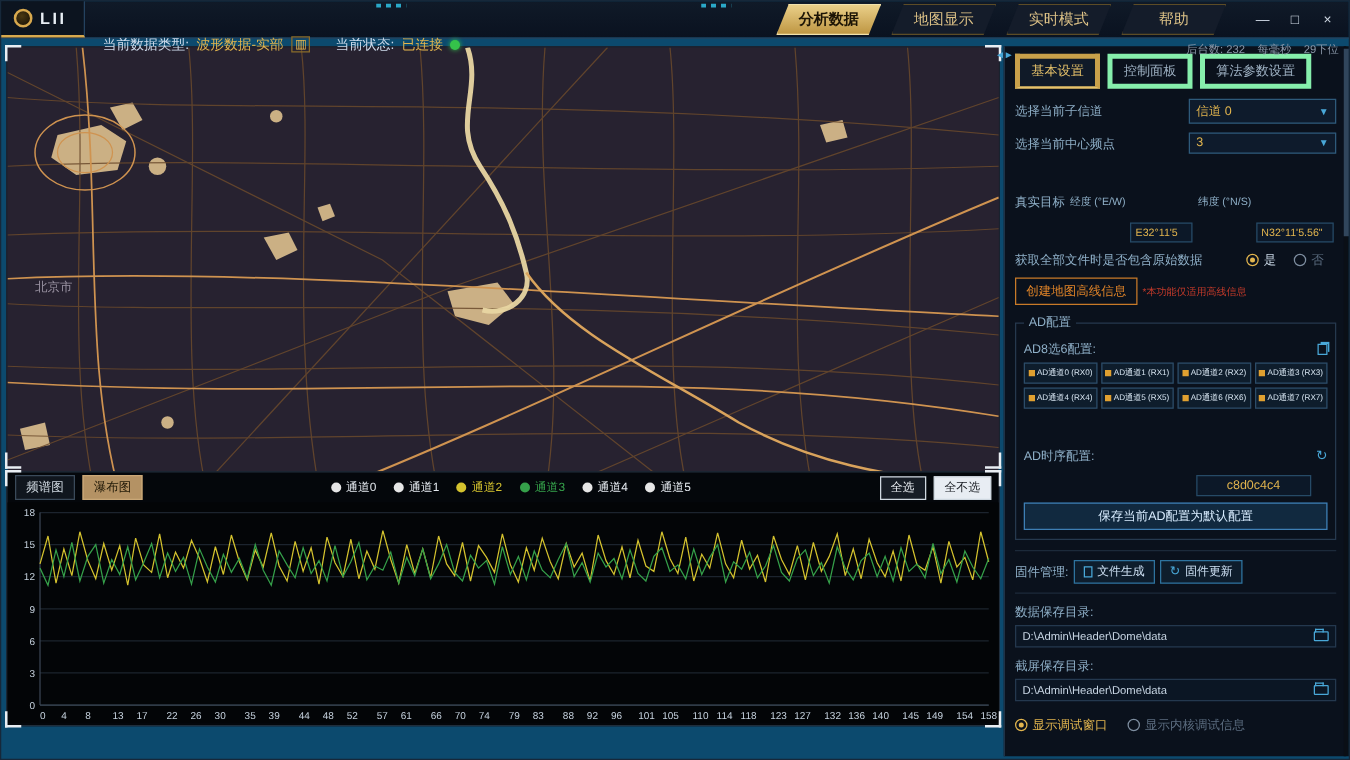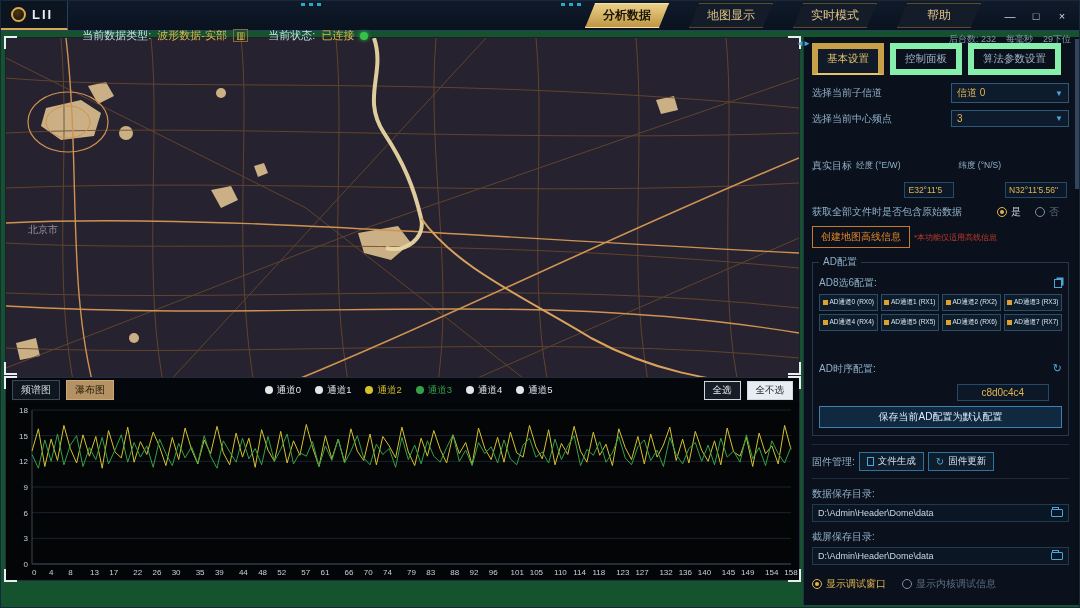--- a/index.html
+++ b/index.html
@@ -1,37 +1,37 @@
 <!DOCTYPE html>
 <html><head>
 <meta charset="utf-8">
 <style>
   * { margin:0; padding:0; box-sizing:border-box; }
   html,body { width:1080px; height:608px; overflow:hidden; background:#02050a;
     font-family:"Liberation Sans","DejaVu Sans",sans-serif; }
-  .window { position:absolute; inset:0; background:#14532d; border:1px solid #16283a; }
+  .window { position:absolute; inset:0; background:#0c4a6e; border:1px solid #16283a; }
 
   
   .titlebar { position:absolute; top:0; left:0; right:0; height:30px;
     background:linear-gradient(#101a28,#0a1220); border-bottom:1px solid #24425f;
     display:flex; align-items:center; z-index:5; }
   .logo-box { display:flex; align-items:center; gap:6px; height:100%; padding:0 14px 0 10px;
     background:#0c141f; border-right:1px solid #24425f; border-bottom:2px solid #d8a94e; }
   .logo-badge { width:15px; height:15px; border:2px solid #d8a94e; border-radius:50%;
     background:radial-gradient(circle at 40% 35%, #4a3812, #140f06); }
   .logo-text { color:#e8eef4; font-size:13px; letter-spacing:2px; font-weight:bold; }
   .hdr-info { display:flex; align-items:center; gap:6px; margin-left:14px; font-size:11px;margin-top:40px; }
   .hdr-info .lbl { color:#cfdcec; }
   .hdr-info .val { color:#e2b54e; }
   .mini-ic { color:#e2b54e; font-size:10px; border:1px solid #8a6c2a; padding:0 2px; line-height:11px; }
   .dot-green { width:8px; height:8px; border-radius:50%; background:#35c24a;
     box-shadow:0 0 4px #35c24a; display:inline-block; }
   .deco { position:absolute; top:2px; height:3px; width:24px;
     background:repeating-linear-gradient(90deg,#2aa8c8 0 4px,transparent 4px 8px); }
-  .nav { display:flex; gap:20px; margin-left:auto; margin-right:18px; }
+  .nav { display:flex; gap:8px; margin-left:auto; margin-right:18px; }
   .nav-btn { min-width:84px; text-align:center; font-size:12px; padding:4px 14px; cursor:pointer;
     color:#dcc186; background:#141c2a; clip-path:polygon(12% 0,100% 0,88% 100%,0 100%);
     box-shadow:inset 0 0 0 1px #5c4c26; }
   .nav-btn.active { background:linear-gradient(#ecd28c,#bd9440); color:#1c1405; font-weight:bold;
     box-shadow:inset 0 0 0 1px #f2e2ac; }
   .win-controls { display:flex; gap:4px; margin-right:6px; }
   .win-controls span { width:22px; text-align:center; color:#cfd8e3; font-size:11px; cursor:pointer; }
   .meta-row { position:absolute; top:32px; right:8px; display:flex; gap:10px;
     font-size:9px; color:#8a97a8; z-index:4; }
 
@@ -66,21 +66,21 @@
   .splitter { position:absolute; left:795px; top:38px; color:#49a8d8; font-size:8px;
     letter-spacing:-1px; z-index:7; }
   .vscroll { position:absolute; right:0; top:36px; width:4px; height:568px; background:#0a0f16; }
   .vthumb { position:absolute; top:2px; left:0; width:4px; height:150px; background:#31465c; }
 
   
   .settings { position:absolute; left:802px; top:36px; width:274px; height:568px;
     background:#0a111c; border-left:1px solid #203246; padding:6px 8px; font-size:10px;
     color:#c6d4e2; }
   .set-tabs { display:flex; gap:6px; margin-bottom:8px; }
-  .set-tab { padding:3px 9px; border:6px solid #86efac; color:#9fb2c4; font-size:10.5px; cursor:pointer; }
+  .set-tab { padding:3px 9px; border:4px solid #86efac; color:#9fb2c4; font-size:10.5px; cursor:pointer; }
   .set-tab.active { color:#e6c26a; border-color:#c8a04a; border-bottom:2px solid #e6c26a; background:#101a28; }
   .row { display:flex; align-items:center; margin:7px 0; gap:4px; }
   .rlbl { color:#8fb0c8; flex:1; }
   .select { width:118px; display:flex; justify-content:space-between; align-items:center;
     background:#0e1b2c; border:1px solid #2e5a7a; padding:2px 5px; cursor:pointer; }
   .select span:first-child { color:#e2b54e; font-size:10px; }
   .chev { color:#49a8d8; font-size:8px; }
   .inp { background:#0c1828; border:1px solid #264a66; color:#e2b54e; font-size:8.5px;
     padding:2px 3px; font-family:"Liberation Sans","DejaVu Sans",sans-serif;margin-top:48px; }
   .sublbl { color:#8fb0c8; font-size:8.5px; }

